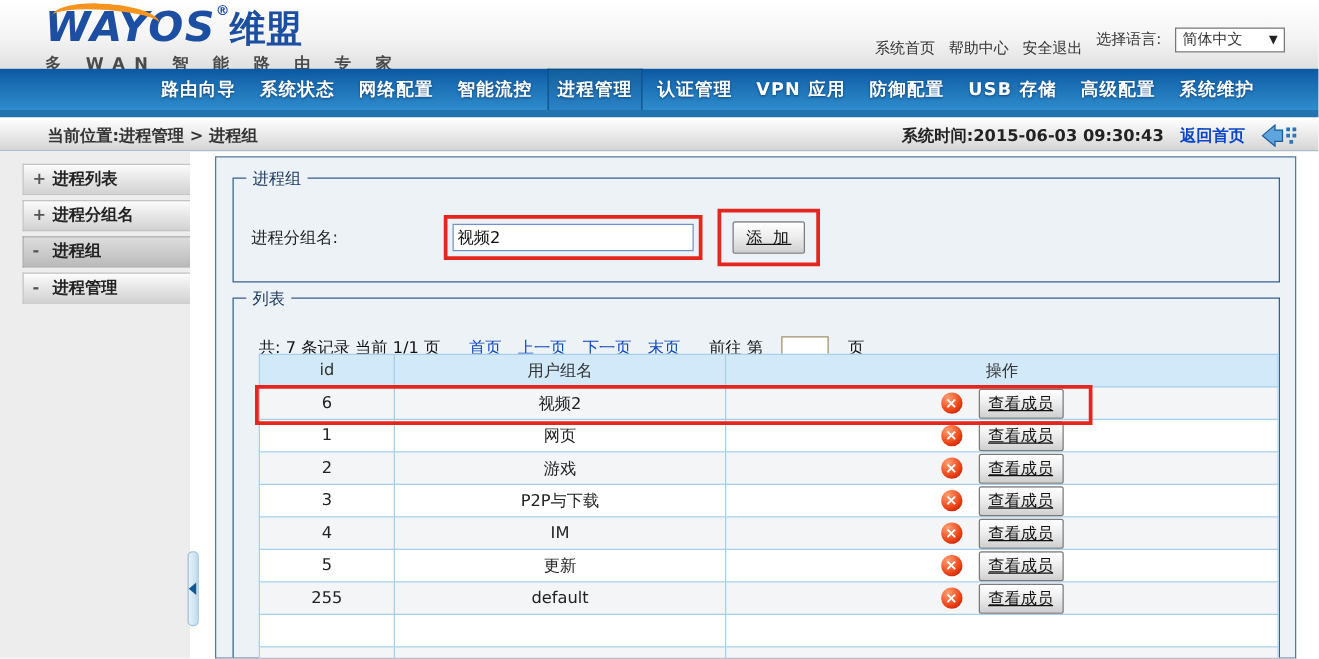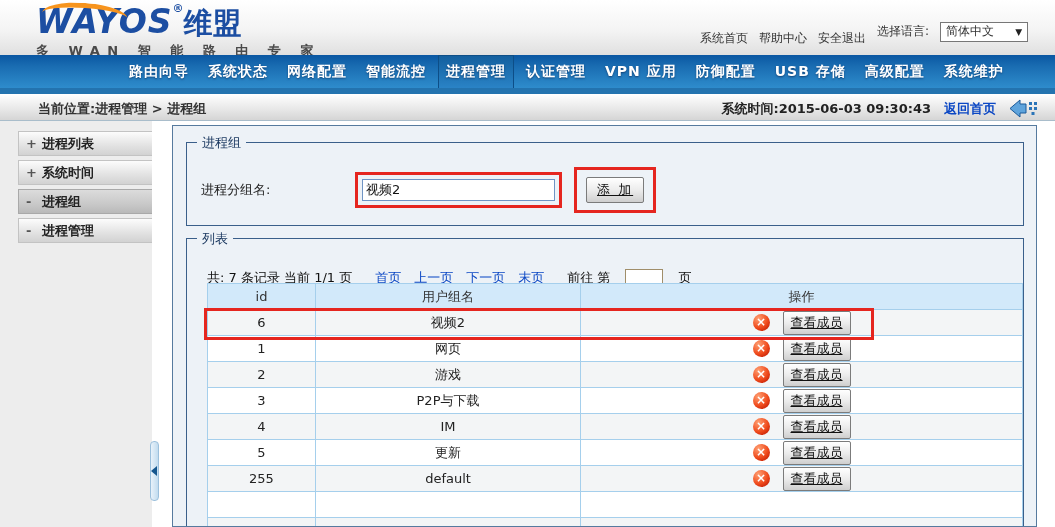--- a/index.html
+++ b/index.html
@@ -165,21 +165,21 @@
     </span>
   </div>
 
   <div class="sidebar" id="sidebar">
       <div class="side-item">
         <span class="side-sign">+</span>
         <span>进程列表</span>
       </div>
       <div class="side-item">
         <span class="side-sign">+</span>
-        <span>系统时间</span>
+        <span>进程分组名</span>
       </div>
       <div class="side-item active">
         <span class="side-sign">-</span>
         <span>进程组</span>
       </div>
       <div class="side-item">
         <span class="side-sign">-</span>
         <span>进程管理</span>
       </div>
     </div>

